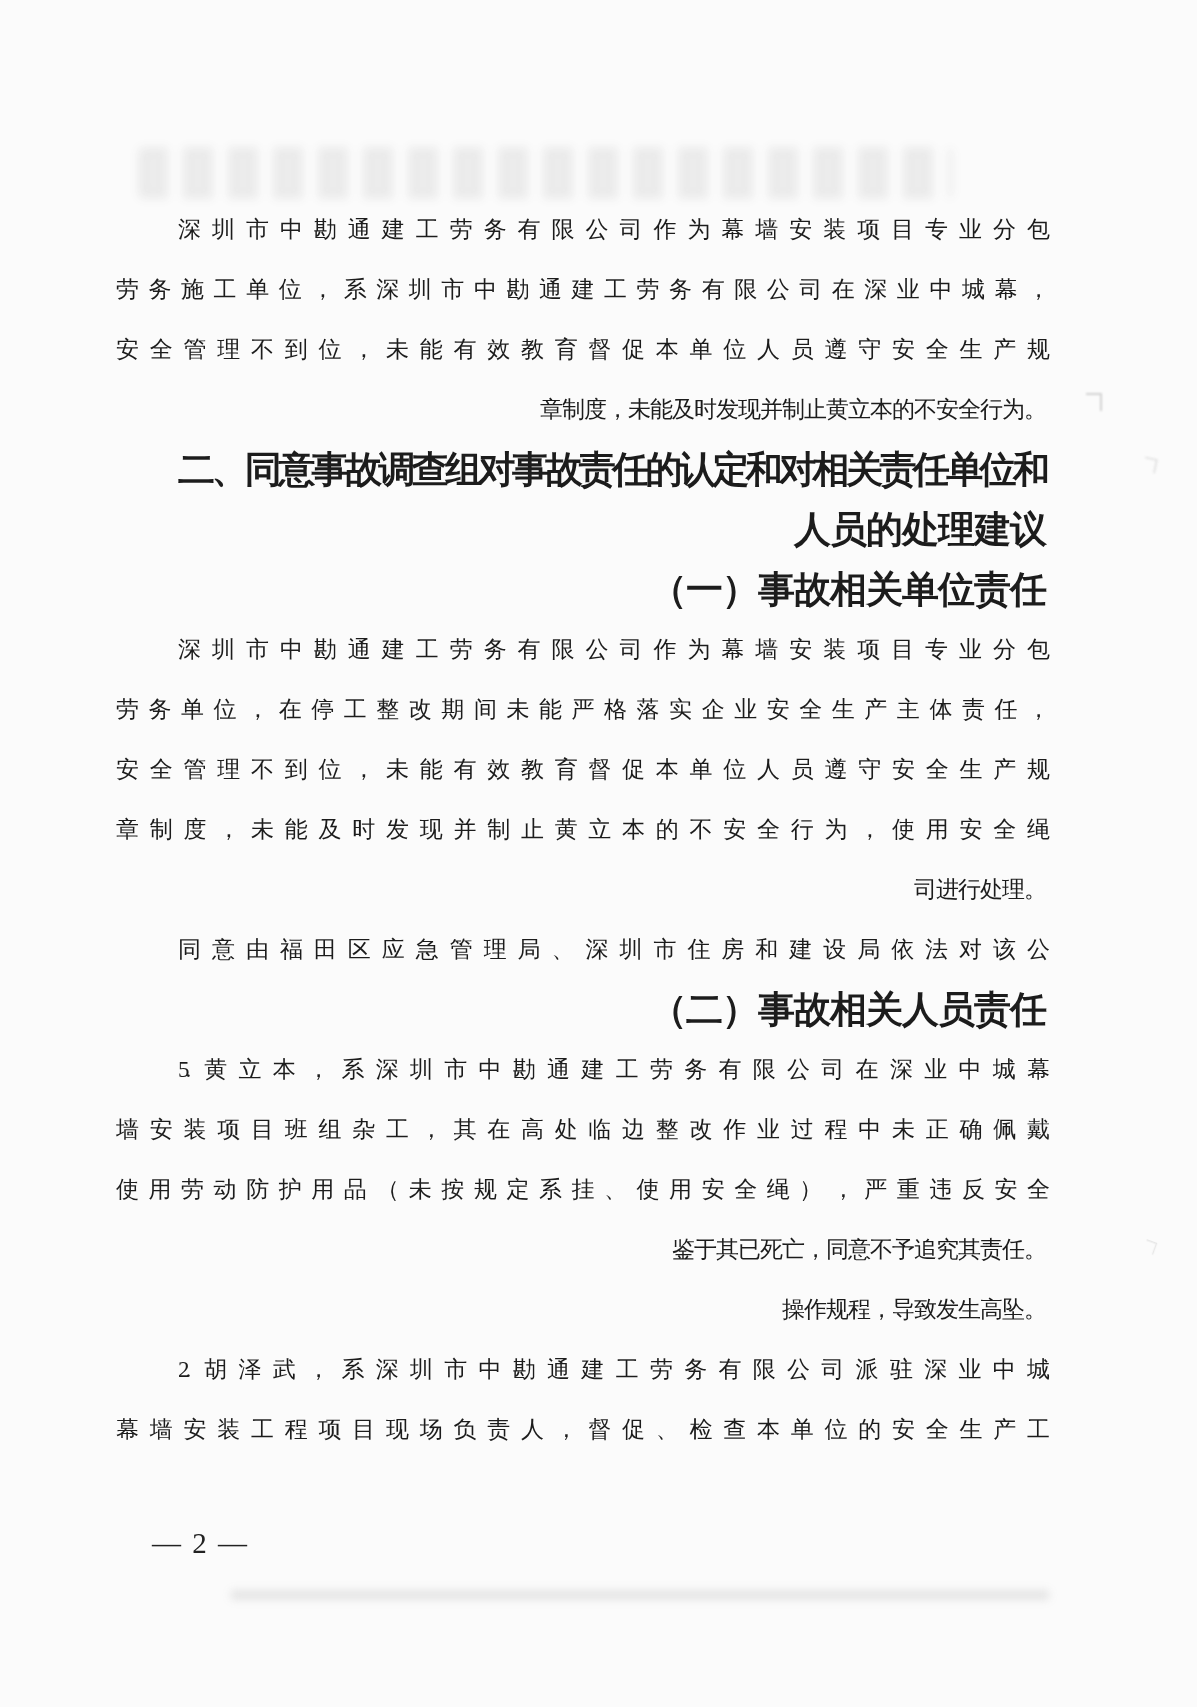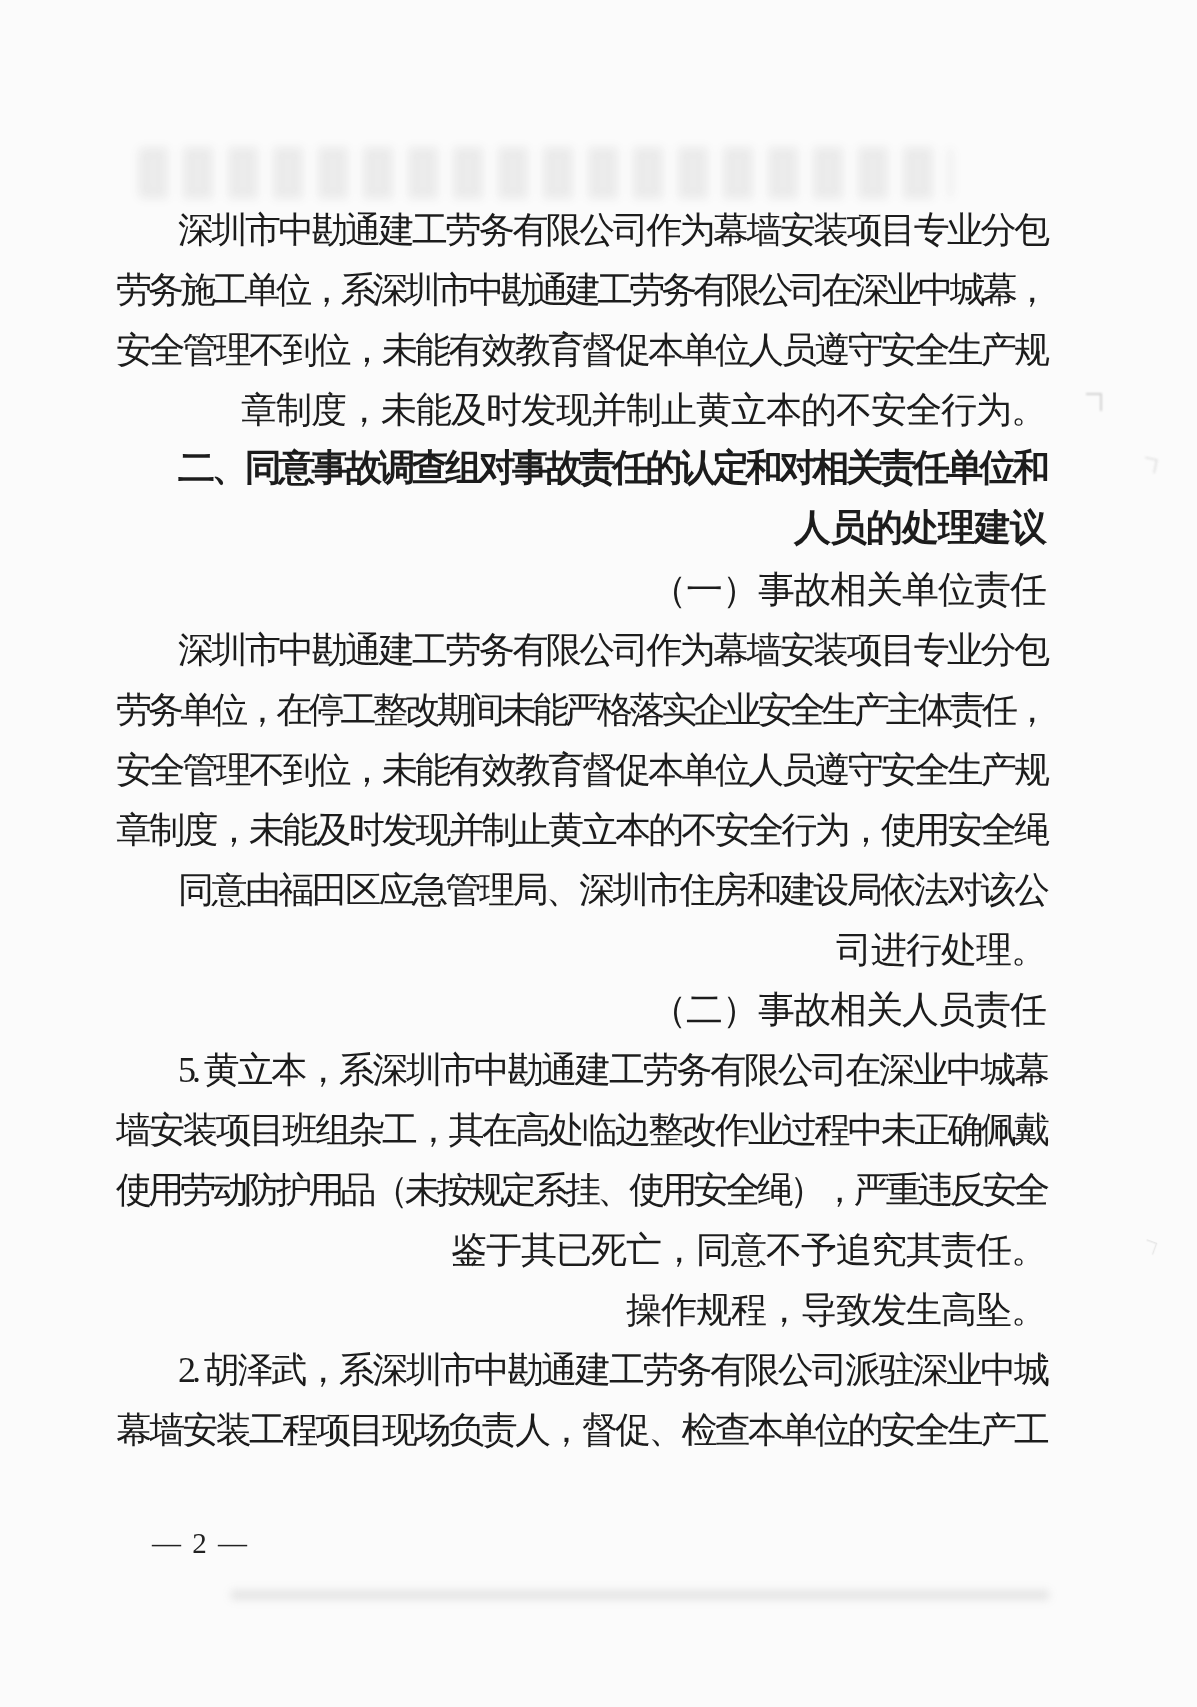--- a/index.html
+++ b/index.html
@@ -54,43 +54,43 @@
 
   .content {
     position: absolute;
     left: 116px;
     top: 200px;
     width: 930px;
   }
   .line {
     height: 60px;
     line-height: 60px;
-    font-size: 36px;
+    font-size: 23px;
     white-space: nowrap;
   }
   
   .line.j {
     white-space: normal;
     text-align: justify;
     text-align-last: justify;
     letter-spacing: -4px;
   }
   
   .line.l {
     text-align: right;
     letter-spacing: -1px;
   }
   .line.indent { padding-left: 62px; }
   .line.h1 {
-    font-family: Liberation Mono, monospace;
+    font-family: Liberation Serif, serif;
     font-weight: 700;
     font-size: 37px;
   }
   .line.h2 {
-    font-weight: 400;
+    font-weight: 700;
     font-size: 37px;
   }
   .footer {
     position: absolute;
     left: 152px;
     top: 1527px;
     font-size: 29px;
     letter-spacing: 2px;
     color: #222;
   }
@@ -115,22 +115,22 @@
     <div class="line h1 j indent">二、同意事故调查组对事故责任的认定和对相关责任单位和</div>
     <div class="line h1 l">人员的处理建议</div>
 
     <div class="line h2 l indent">（一）事故相关单位责任</div>
 
     <div class="line j indent">深圳市中勘通建工劳务有限公司作为幕墙安装项目专业分包</div>
     <div class="line j">劳务单位，在停工整改期间未能严格落实企业安全生产主体责任，</div>
     <div class="line j">安全管理不到位，未能有效教育督促本单位人员遵守安全生产规</div>
     <div class="line j">章制度，未能及时发现并制止黄立本的不安全行为，使用安全绳</div>
 
+    <div class="line l">司进行处理。</div>
     <div class="line j indent">同意由福田区应急管理局、深圳市住房和建设局依法对该公</div>
-    <div class="line l">司进行处理。</div>
 
     <div class="line h2 l indent">（二）事故相关人员责任</div>
 
     <div class="line j indent">5. 黄立本，系深圳市中勘通建工劳务有限公司在深业中城幕</div>
     <div class="line j">墙安装项目班组杂工，其在高处临边整改作业过程中未正确佩戴</div>
     <div class="line j">使用劳动防护用品（未按规定系挂、使用安全绳），严重违反安全</div>
     <div class="line l indent">鉴于其已死亡，同意不予追究其责任。</div>
 
     <div class="line l">操作规程，导致发生高坠。</div>
 

